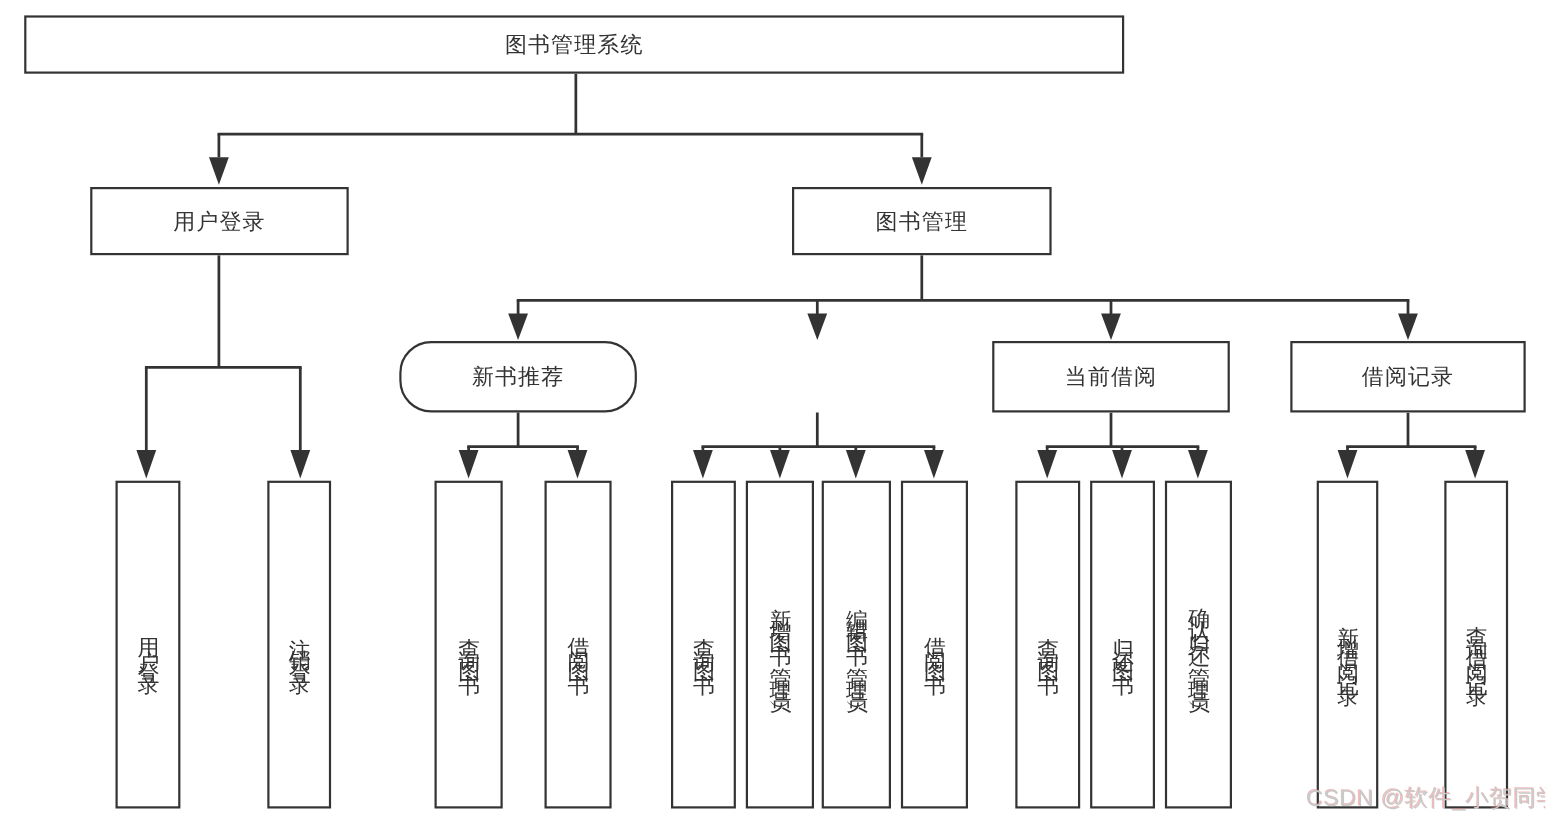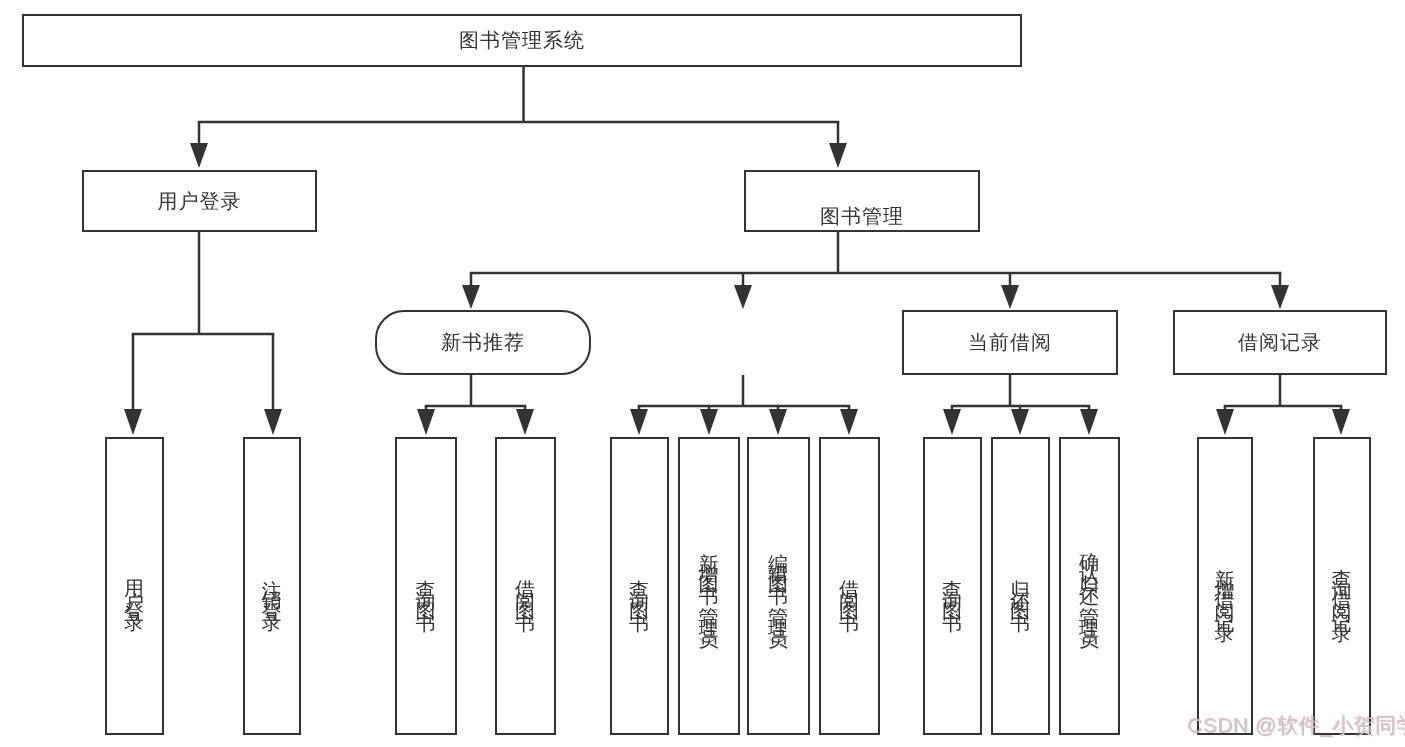--- a/index.html
+++ b/index.html
@@ -31,23 +31,23 @@
     text-orientation:mixed;
     font-size:20px;
     letter-spacing:11px;
     line-height:1;
     color:#333333;
     white-space:nowrap;
   }
   
   .n-root{left:22px;top:14px;width:1000px;height:53px;}
   .n-l2a{left:82px;top:170px;width:235px;height:62px;}
-  .n-l2b{left:744px;top:170px;width:236px;height:62px;align-items:flex-end;}
+  .n-l2b{left:720px;top:170px;width:236px;height:62px;}
   .n-l3{top:310px;height:65px;}
-  .n-l3a{left:375px;width:216px;border-radius:29px;}
+  .n-l3a{left:363px;width:216px;border-radius:29px;}
   .n-l3b{left:634px;width:219px;}
   .n-l3c{left:902px;width:216px;text-align:right;}
   .n-l3d{left:1173px;width:214px;}
   .n-l4{top:437px;height:298px;}
   .v0{left:105px;width:59px;}
   .v1{left:243px;width:58px;}
   .v2{left:395px;width:62px;}
   .v3{left:495px;width:61px;}
   .v4{left:610px;width:59px;}
   .v5{left:678px;width:62px;}

